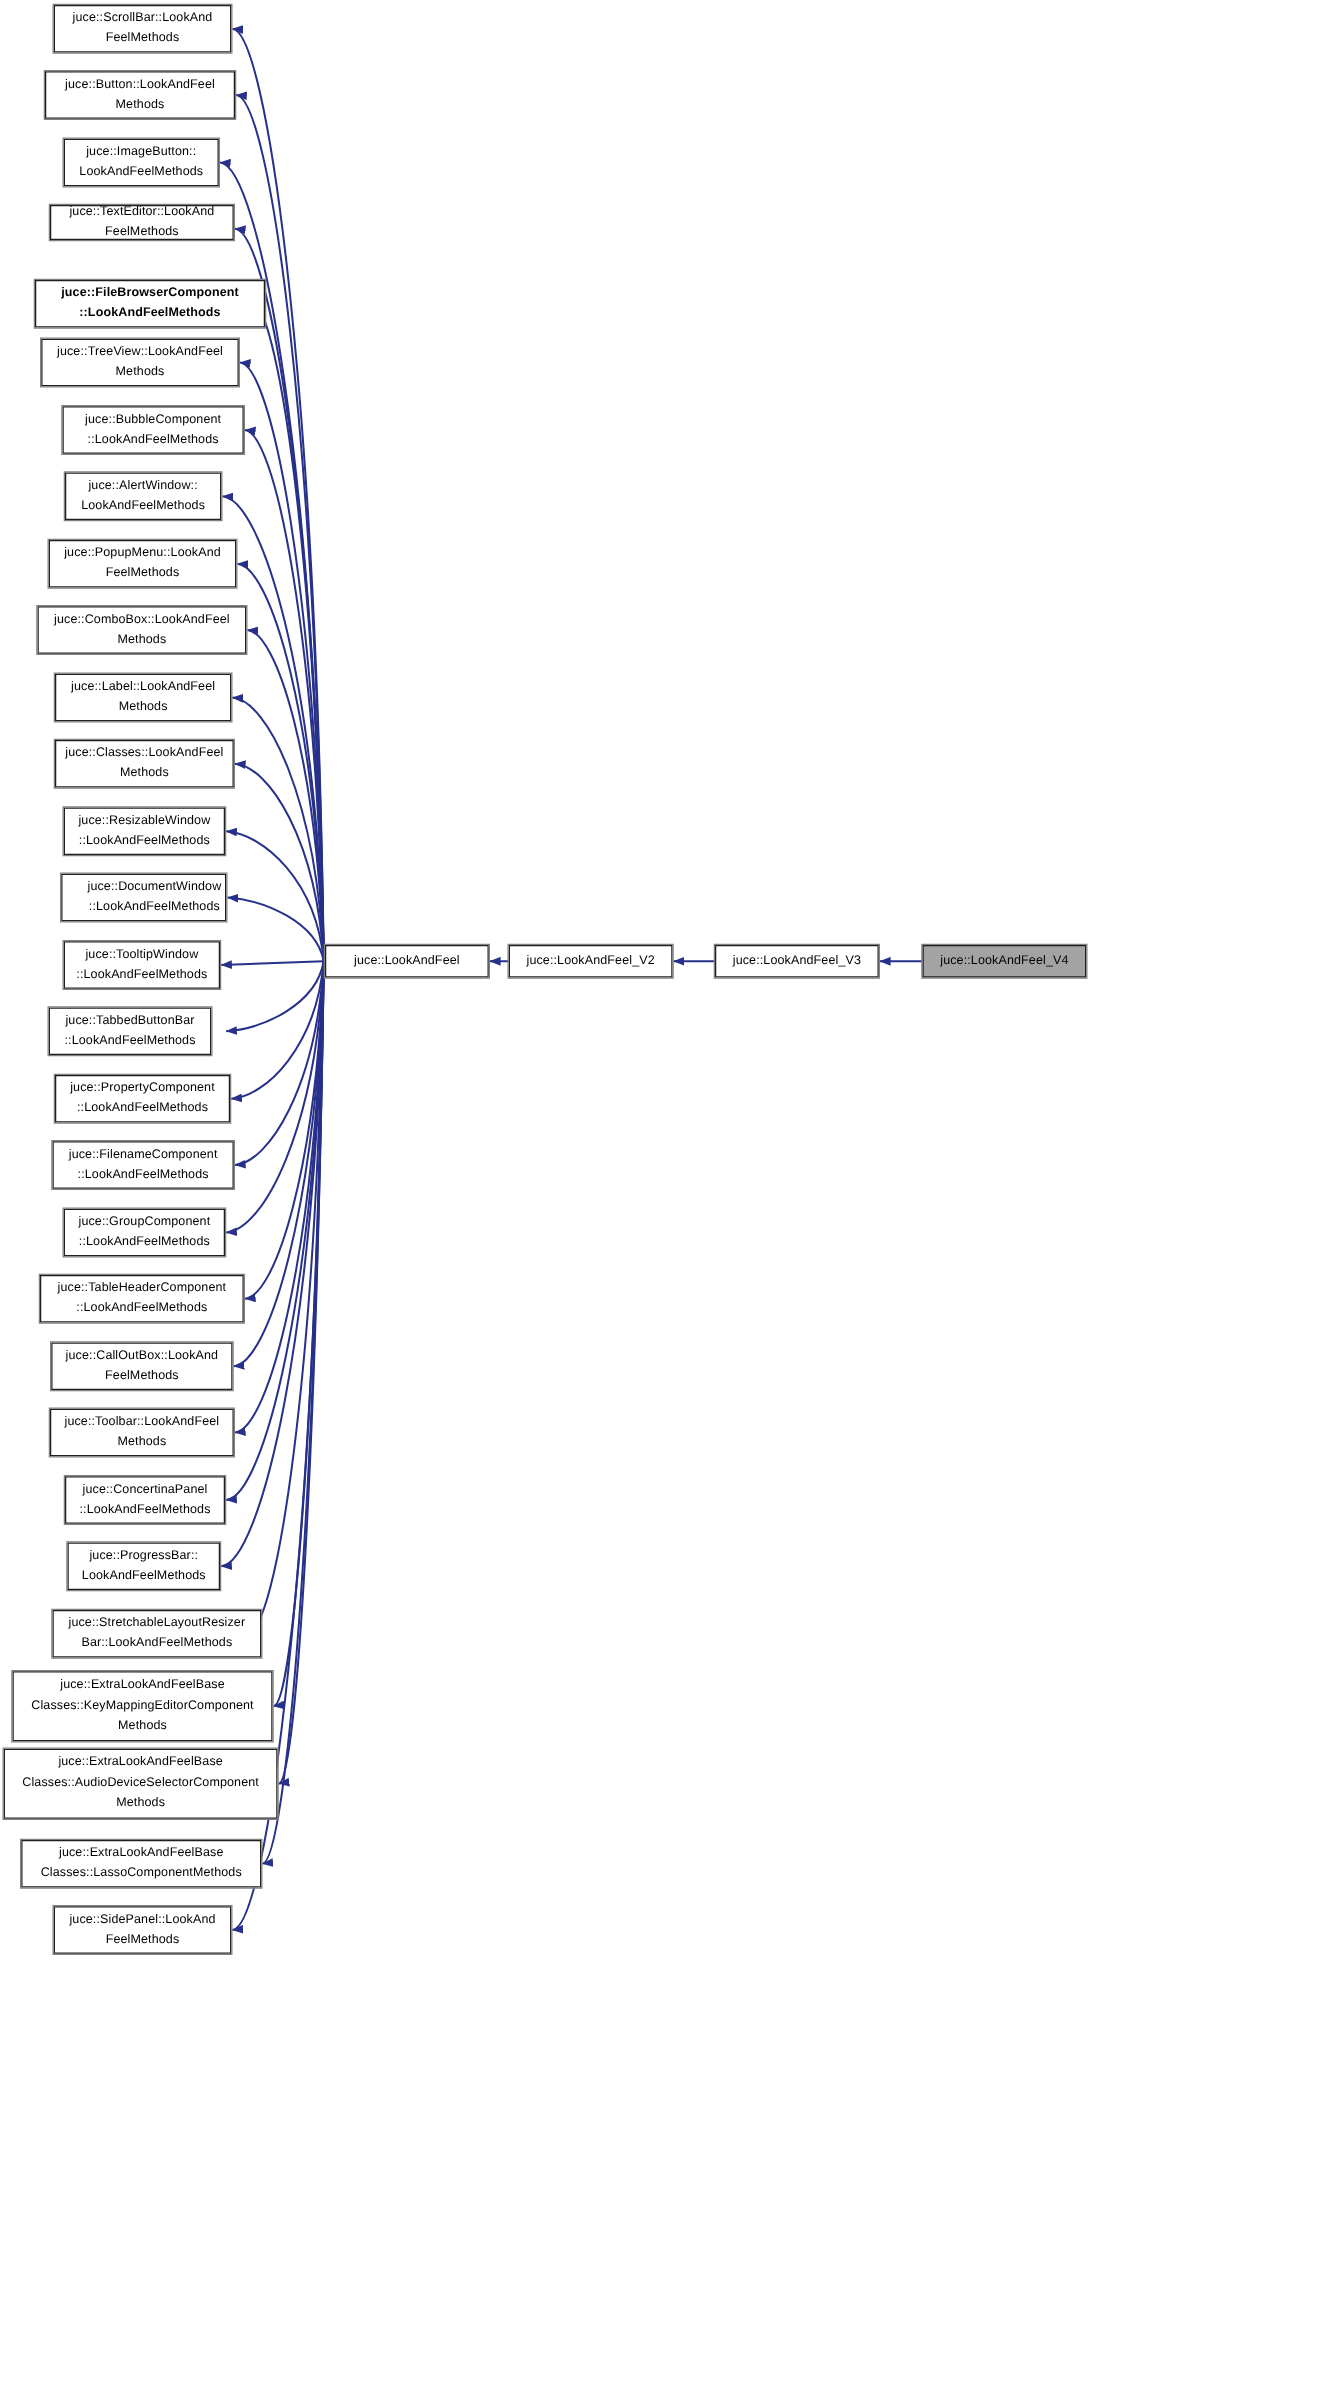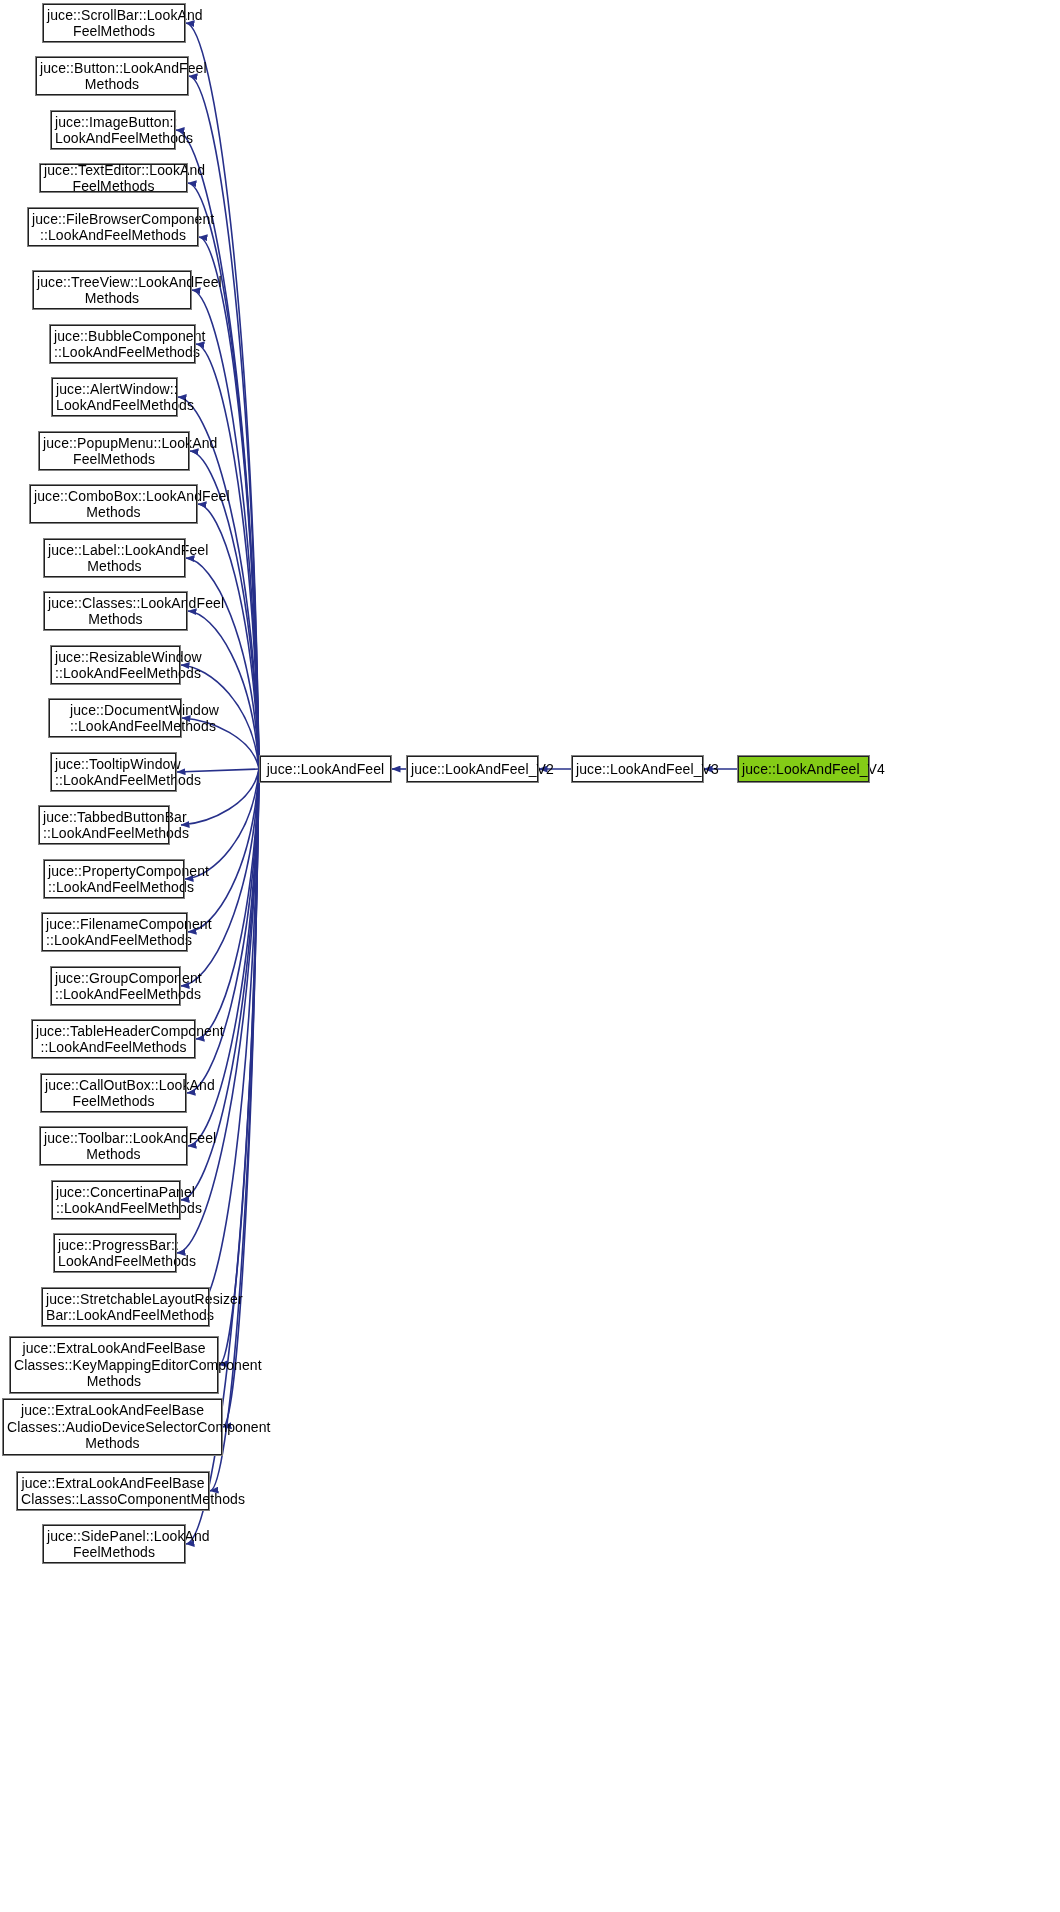--- a/index.html
+++ b/index.html
@@ -24,33 +24,33 @@
     height: 1912px;
     pointer-events: none;
   }
   .node {
     position: absolute;
     box-sizing: border-box;
     border: 1px solid #1f1f1f;
     outline: 1px solid #808080;
     background: #ffffff;
     color: #000000;
-    font-size: 14px;
+    font-size: 10px;
     line-height: 16.4px;
     text-align: center;
     display: flex;
     align-items: center;
     justify-content: flex-end;
     letter-spacing: 0.1px;
     padding: 0 3px;
     white-space: pre-line;
     z-index: 3;
   }
   .node.highlight {
-    background: #84cc16;
+    background: #a3a3a3;
   }
   .node-label {
     display: block;
     width: 100%;
     white-space: pre-line;
   }
 </style>
 </head>
 <body>
 
@@ -104,21 +104,21 @@
       <div class="node" style="left: 572px; top: 756px; width: 131px; height: 26px;"><span class="node-label">juce::LookAndFeel_V3</span></div>
       <div class="node highlight" style="left: 738px; top: 756px; width: 131px; height: 26px;"><span class="node-label">juce::LookAndFeel_V4</span></div>
       <div class="node" style="left: 43px; top: 4px; width: 142px; height: 38px;"><span class="node-label">juce::ScrollBar::LookAnd
 FeelMethods</span></div>
       <div class="node" style="left: 36px; top: 57px; width: 152px; height: 38px;"><span class="node-label">juce::Button::LookAndFeel
 Methods</span></div>
       <div class="node" style="left: 51px; top: 111px; width: 124px; height: 38px;"><span class="node-label">juce::ImageButton::
 LookAndFeelMethods</span></div>
       <div class="node" style="left: 40px; top: 164px; width: 147px; height: 28px;"><span class="node-label">juce::TextEditor::LookAnd
 FeelMethods</span></div>
-      <div class="node" style="left: 28px; top: 208px; width: 170px; height: 38px;"><span class="node-label">juce::FileBrowserComponent
+      <div class="node" style="left: 28px; top: 224px; width: 184px; height: 38px; font-weight: bold;"><span class="node-label">juce::FileBrowserComponent
 ::LookAndFeelMethods</span></div>
       <div class="node" style="left: 33px; top: 271px; width: 158px; height: 38px;"><span class="node-label">juce::TreeView::LookAndFeel
 Methods</span></div>
       <div class="node" style="left: 50px; top: 325px; width: 145px; height: 38px;"><span class="node-label">juce::BubbleComponent
 ::LookAndFeelMethods</span></div>
       <div class="node" style="left: 52px; top: 378px; width: 125px; height: 38px;"><span class="node-label">juce::AlertWindow::
 LookAndFeelMethods</span></div>
       <div class="node" style="left: 39px; top: 432px; width: 150px; height: 38px;"><span class="node-label">juce::PopupMenu::LookAnd
 FeelMethods</span></div>
       <div class="node" style="left: 30px; top: 485px; width: 167px; height: 38px;"><span class="node-label">juce::ComboBox::LookAndFeel

